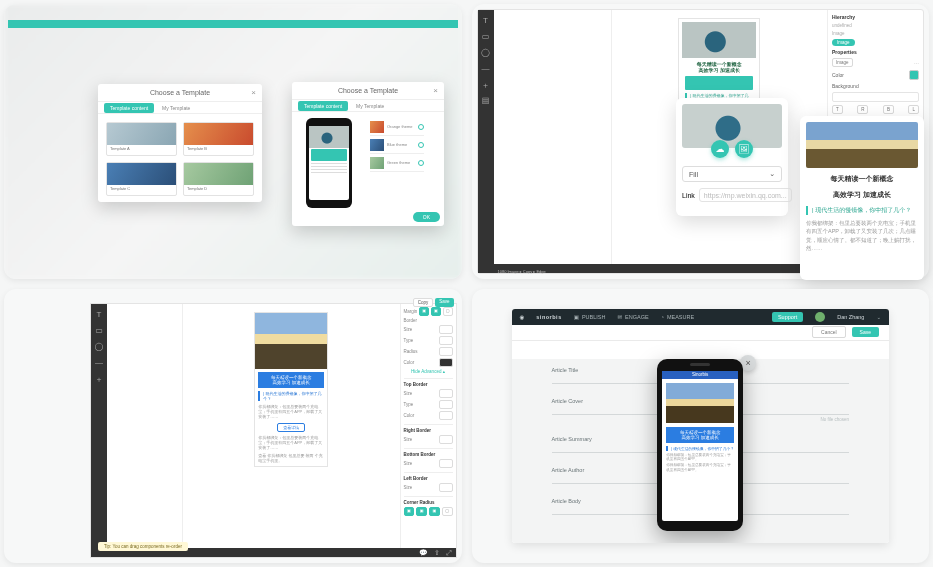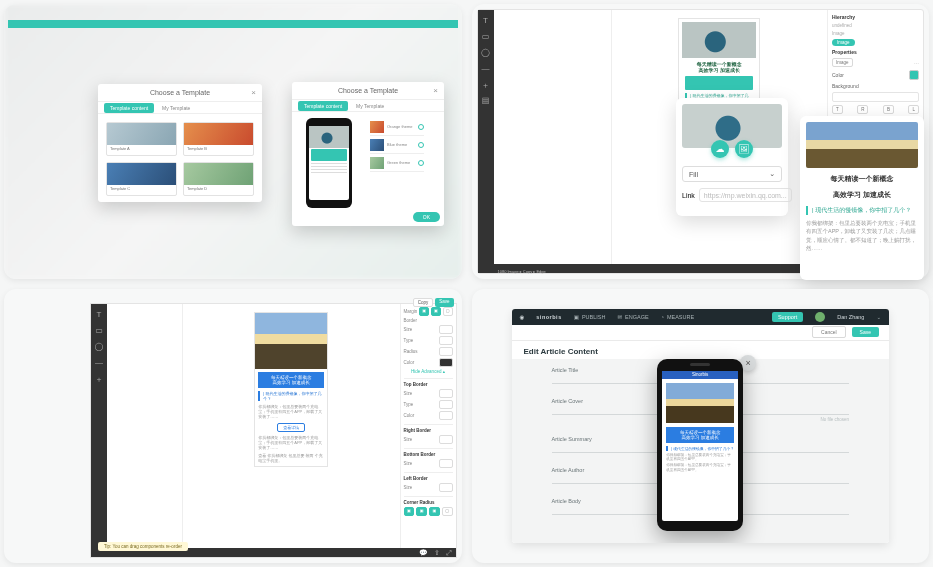--- a/index.html
+++ b/index.html
@@ -568,21 +568,20 @@
       <span class="spacer"></span>
       <span class="support">Support</span>
       <span class="avatar"></span>
       <span>Dan Zhang</span>
       <span class="chev">⌄</span>
     </div>
     <div class="dashsub">
       <span class="cancel">Cancel</span>
       <span class="save">Save</span>
     </div>
-    <div class="dashtitle">Edit Article Content</div>
     <div class="dashbody">
       <div class="field">
         <div class="flabel">Article Title</div>
         <div class="fline"></div>
       </div>
       <div class="field">
         <div class="flabel">Article Cover</div>
         <div class="fline"></div>
         <div class="fhelp">No file chosen</div>
       </div>

